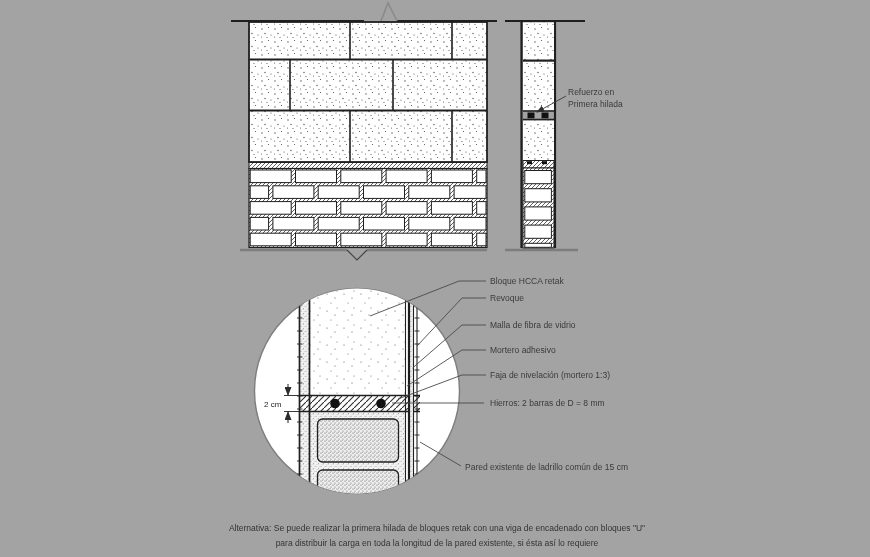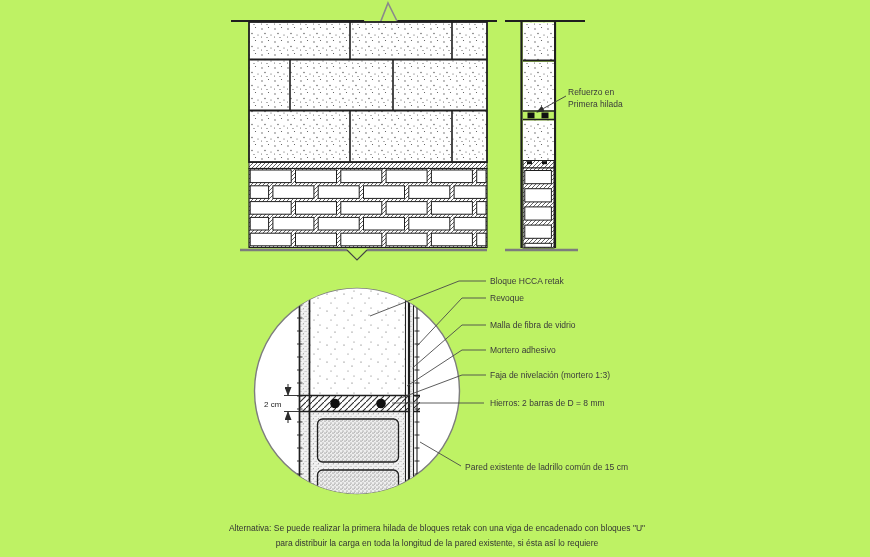--- a/index.html
+++ b/index.html
@@ -1,16 +1,16 @@
 <!DOCTYPE html>
 <html><head>
 <meta charset="utf-8">
 <style>
   html,body{margin:0;padding:0;background:#ffffff;}
-  #page{position:relative;width:870px;height:557px;background:#bef264;overflow:hidden;
+  #page{position:relative;width:870px;height:557px;background:#a3a3a3;overflow:hidden;
         font-family:"Liberation Sans",sans-serif;}
   svg{position:absolute;left:0;top:0;}
   text{font-family:"Liberation Sans",sans-serif;fill:#3a3a3a;}
   .lbl{font-size:8.5px;}
   .note{font-size:8.5px;text-anchor:middle;fill:#333;}
   .dim{font-size:8px;fill:#222;}
 </style>
 </head>
 <body>
 

